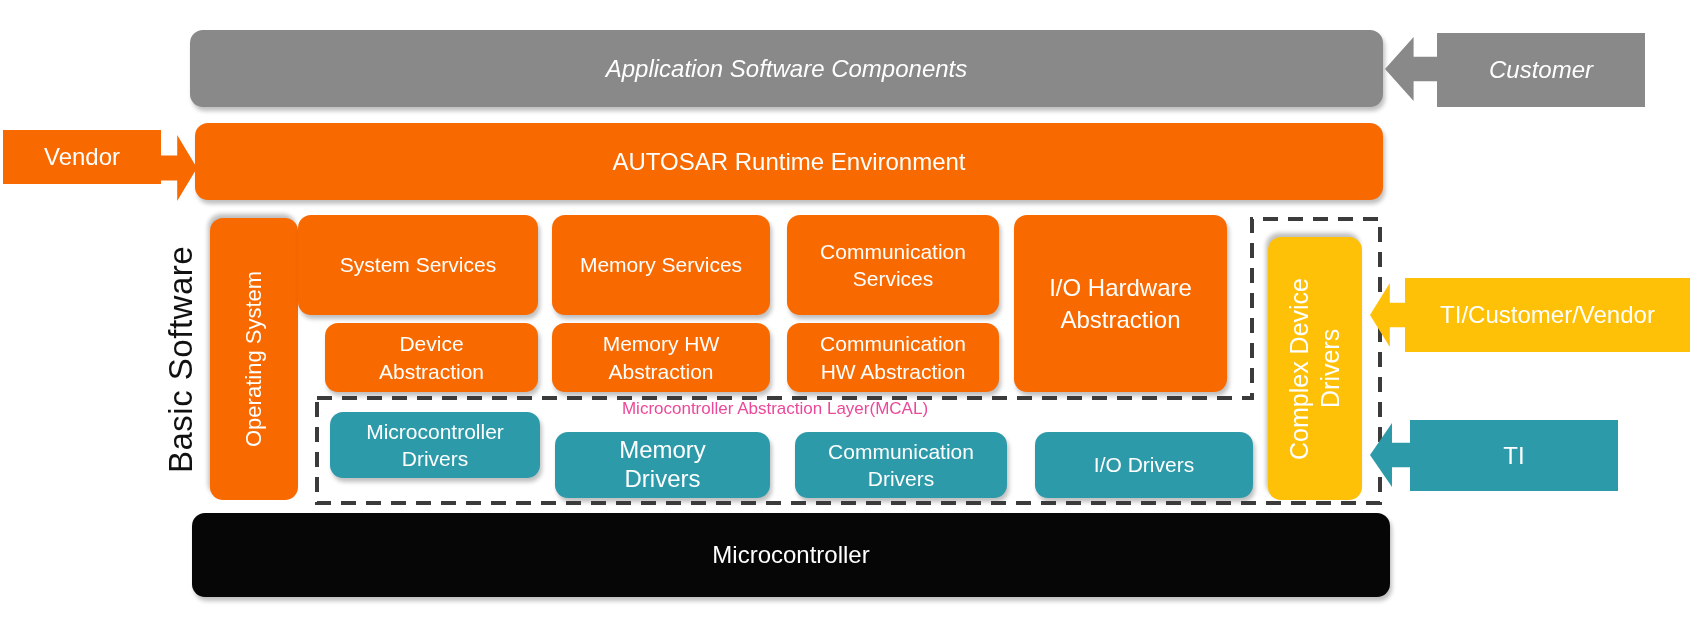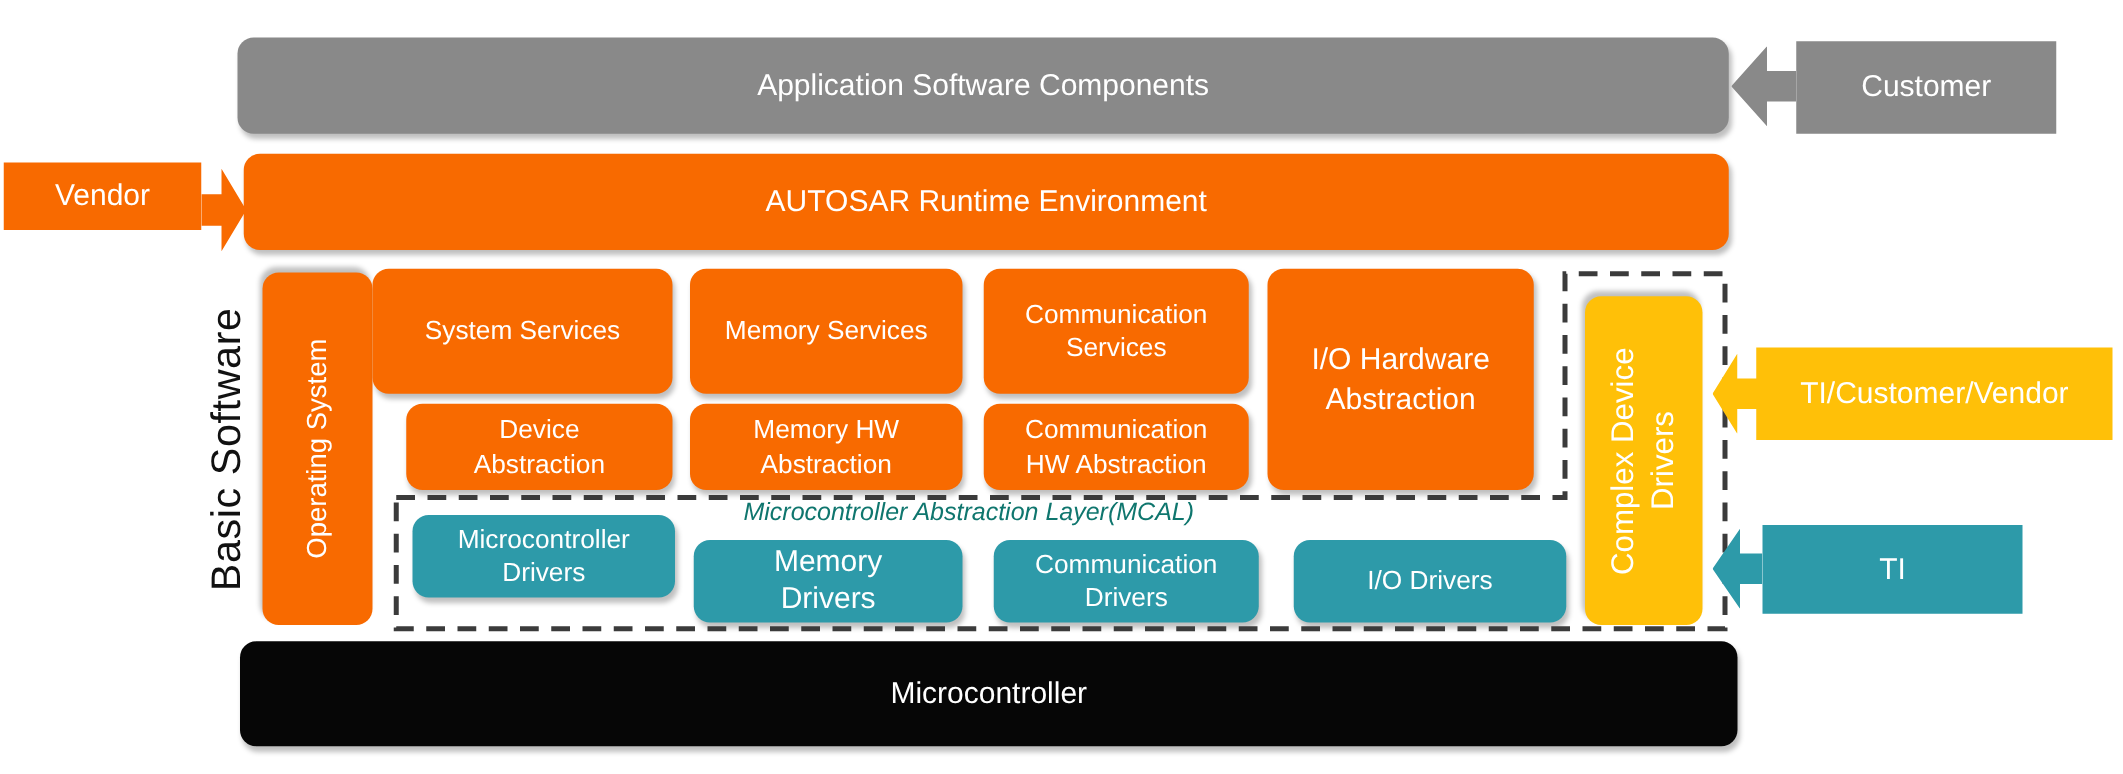--- a/index.html
+++ b/index.html
@@ -5,37 +5,37 @@
   html,body{margin:0;padding:0;background:#ffffff;}
   .canvas{position:relative;width:1698px;height:619px;background:#ffffff;overflow:hidden;
           font-family:"Liberation Sans", sans-serif;}
   .box{position:absolute;display:flex;align-items:center;justify-content:center;
        text-align:center;color:#ffffff;box-sizing:border-box;
        box-shadow:2px 4px 4px rgba(0,0,0,0.25);}
   .rounded{border-radius:13px;}
   .orange{background:#F86A00;}
   .teal{background:#2D9AA9;}
   .yellow{background:#FFC008;}
-  .gray{background:#898989;}
+  .gray{background:#898989;font-style:italic;}
   .black{background:#060606;}
   .vtext{writing-mode:vertical-rl;transform:rotate(180deg);}
   .noshadow{box-shadow:none;}
   .arrowhead{position:absolute;z-index:6;}
   .arrow-left{clip-path:polygon(0% 50%, 55% 0%, 55% 31%, 100% 31%, 100% 69%, 55% 69%, 55% 100%);}
   .arrow-right{clip-path:polygon(100% 50%, 45% 0%, 45% 31%, 0% 31%, 0% 69%, 45% 69%, 45% 100%);}
   .actor{z-index:6;}
   .lbl-24{font-size:24px;}
   .lbl-21{font-size:21px;line-height:1.3;}
   .lbl-25{font-size:25px;line-height:1.25;}
   #dash-overlay{position:absolute;left:0;top:0;z-index:5;pointer-events:none;}
   #basic-software{position:absolute;left:155px;top:218px;height:282px;width:52px;
       color:#111111;font-size:33px;font-weight:500;display:flex;align-items:center;justify-content:center;
       letter-spacing:0.5px;}
   #mcal-label{position:absolute;left:540px;top:399px;width:470px;text-align:center;
-      color:#0f766e;font-size:20px;z-index:4;font-style:italic;}
+      color:#ec4899;font-size:17px;z-index:4;}
 </style>
 </head>
 <body>
 
 <div class="canvas">
 
   <div class="box gray rounded lbl-24" style="left:190px;top:30px;width:1193px;height:77px;">
     <span>Application Software Components</span>
   </div>
 

